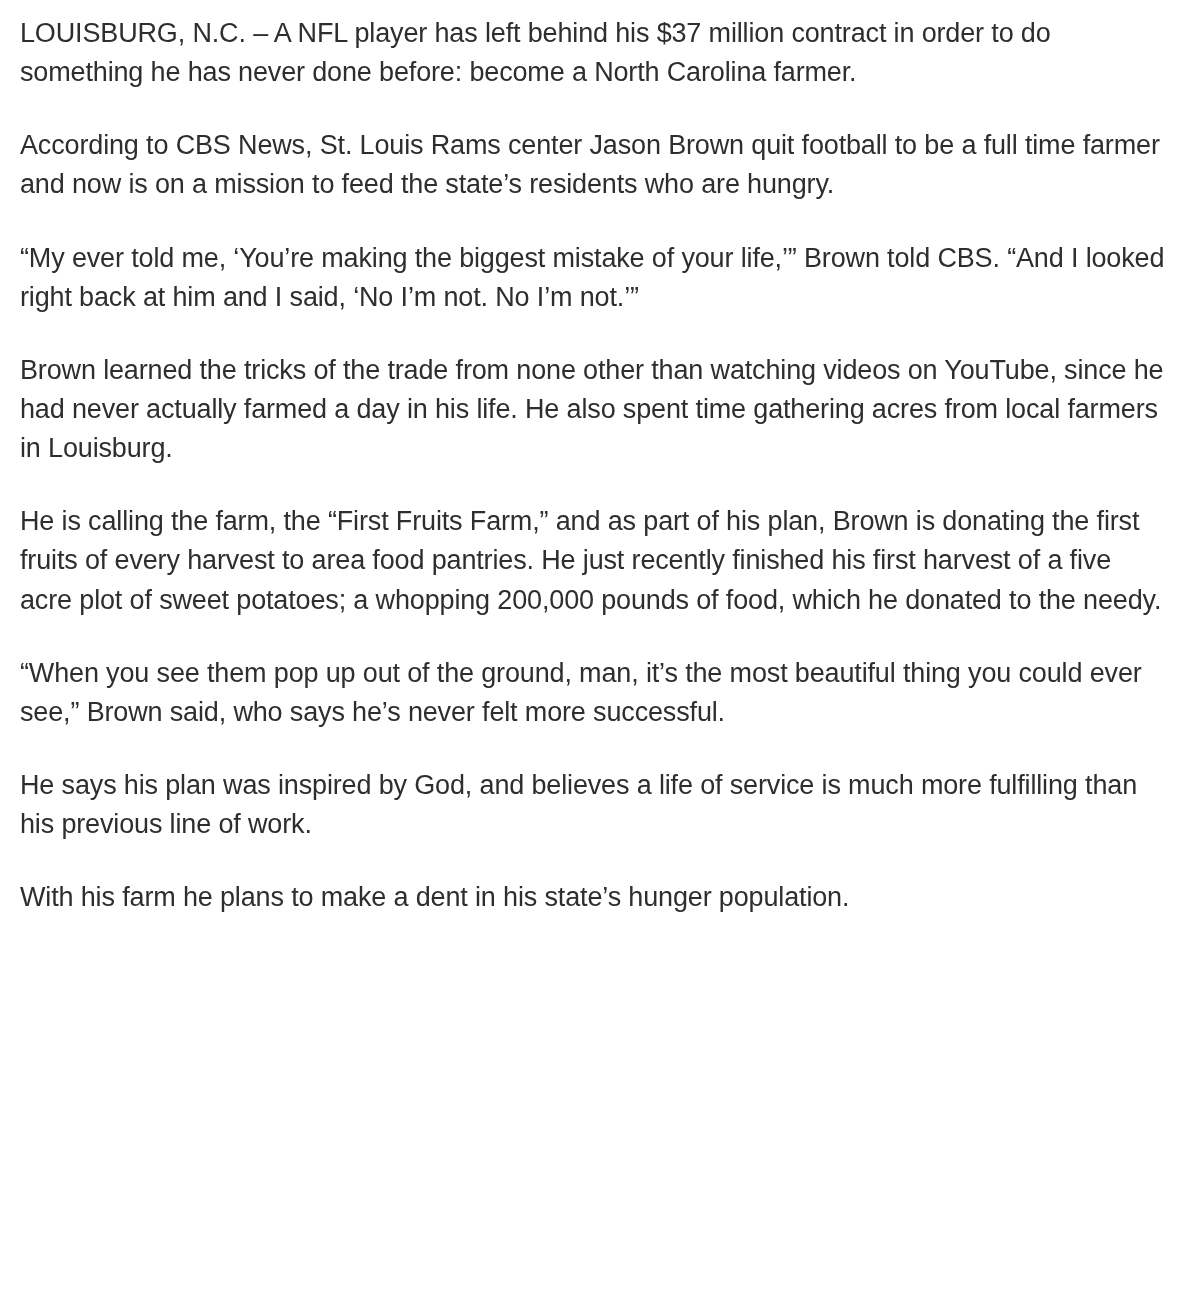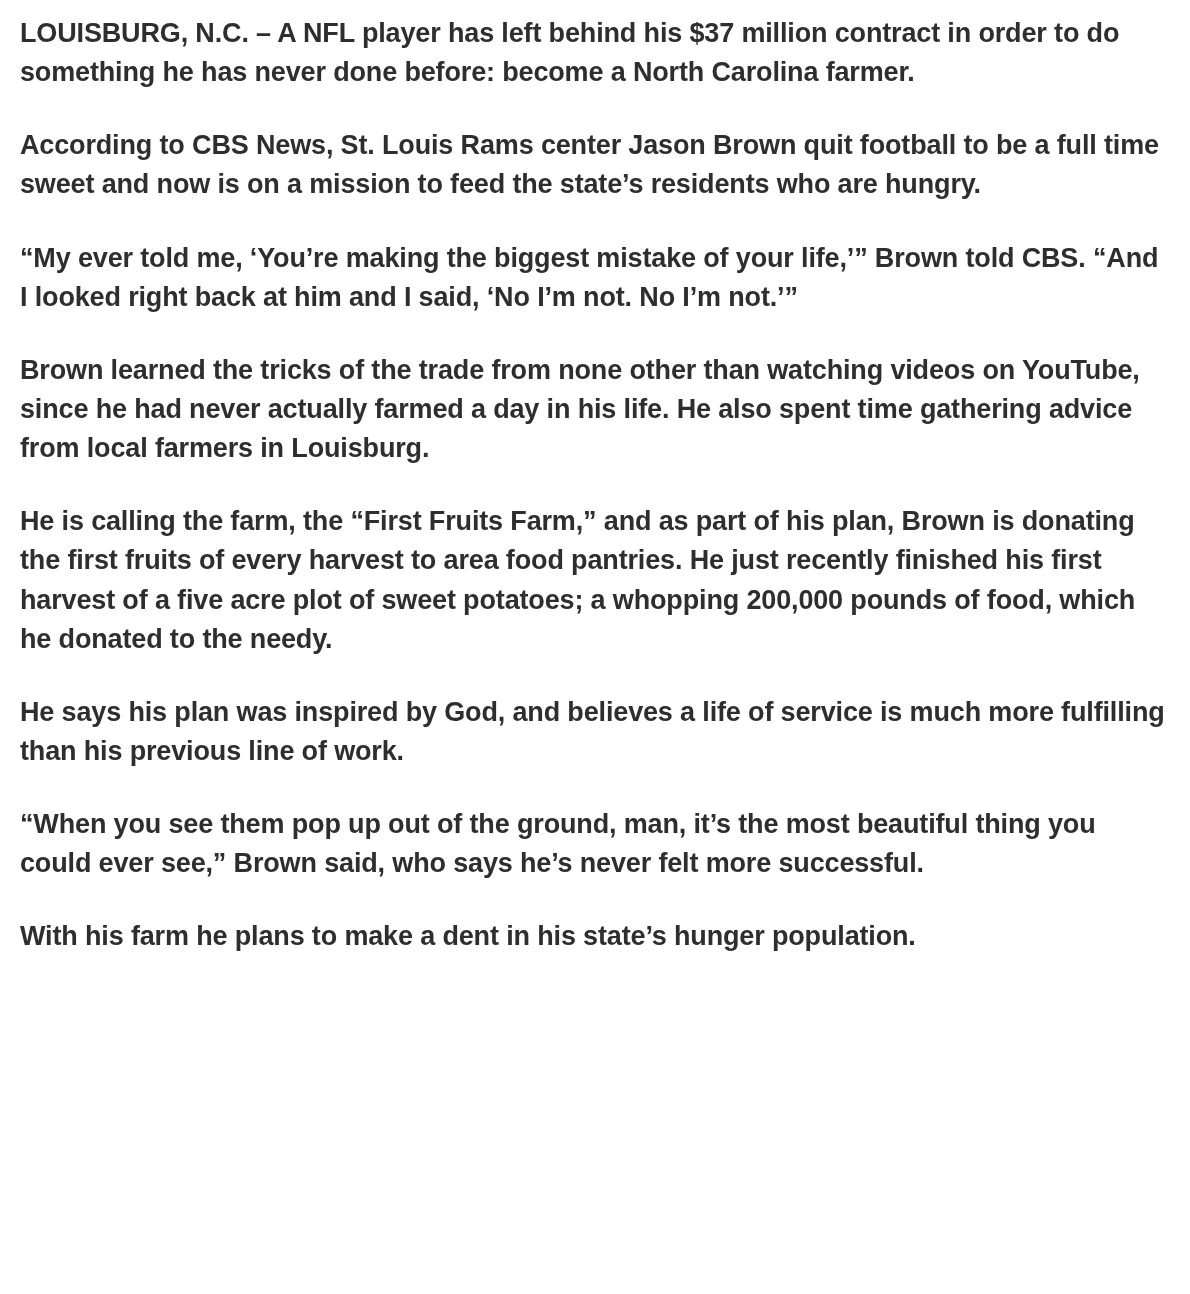--- a/index.html
+++ b/index.html
@@ -17,32 +17,32 @@
     box-sizing: border-box;
     width: 1190px;
     padding: 14px 20px 20px 20px;
   }
   .article p {
     margin: 0 0 34px 0;
     font-size: 27px;
     line-height: 1.45;
     letter-spacing: -0.15px;
     color: #2e2e2e;
-    font-weight: 700;
+    font-weight: 400;
     text-align: left;
   }
   .article p:last-child {
     margin-bottom: 16px;
   }
 </style>
 </head>
 <body>
 
 <div class="article">
   <p>LOUISBURG, N.C. – A NFL player has left behind his $37 million contract in order to do something he has never done before: become a North Carolina farmer.</p>
-  <p>According to CBS News, St. Louis Rams center Jason Brown quit football to be a full time sweet and now is on a mission to feed the state’s residents who are hungry.</p>
+  <p>According to CBS News, St. Louis Rams center Jason Brown quit football to be a full time farmer and now is on a mission to feed the state’s residents who are hungry.</p>
   <p>“My ever told me, ‘You’re making the biggest mistake of your life,’” Brown told CBS. “And I looked right back at him and I said, ‘No I’m not. No I’m not.’”</p>
-  <p>Brown learned the tricks of the trade from none other than watching videos on YouTube, since he had never actually farmed a day in his life. He also spent time gathering advice from local farmers in Louisburg.</p>
+  <p>Brown learned the tricks of the trade from none other than watching videos on YouTube, since he had never actually farmed a day in his life. He also spent time gathering acres from local farmers in Louisburg.</p>
   <p>He is calling the farm, the “First Fruits Farm,” and as part of his plan, Brown is donating the first fruits of every harvest to area food pantries. He just recently finished his first harvest of a five acre plot of sweet potatoes; a whopping 200,000 pounds of food, which he donated to the needy.</p>
+  <p>“When you see them pop up out of the ground, man, it’s the most beautiful thing you could ever see,” Brown said, who says he’s never felt more successful.</p>
   <p>He says his plan was inspired by God, and believes a life of service is much more fulfilling than his previous line of work.</p>
-  <p>“When you see them pop up out of the ground, man, it’s the most beautiful thing you could ever see,” Brown said, who says he’s never felt more successful.</p>
   <p>With his farm he plans to make a dent in his state’s hunger population.</p>
 </div>
 
 </body></html>

